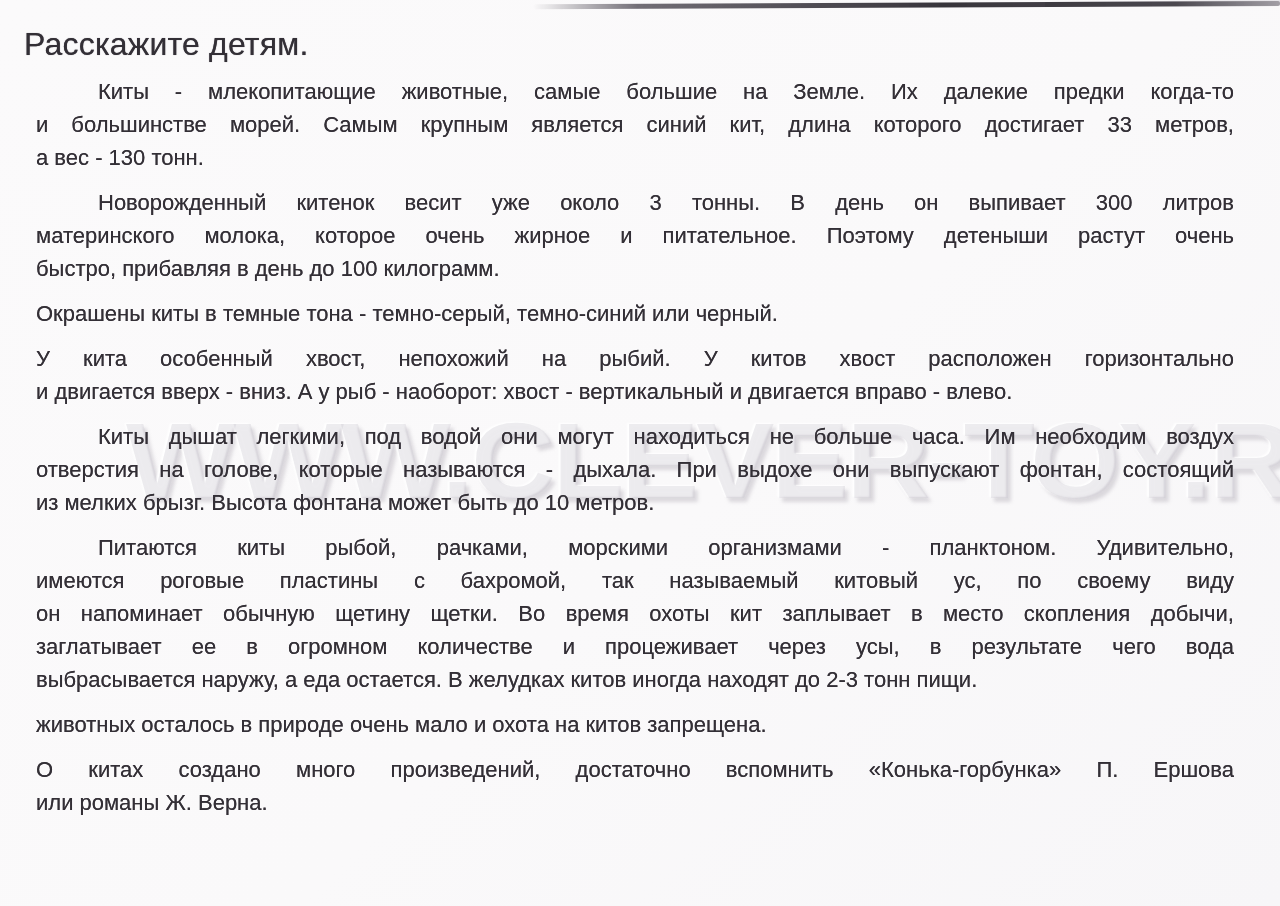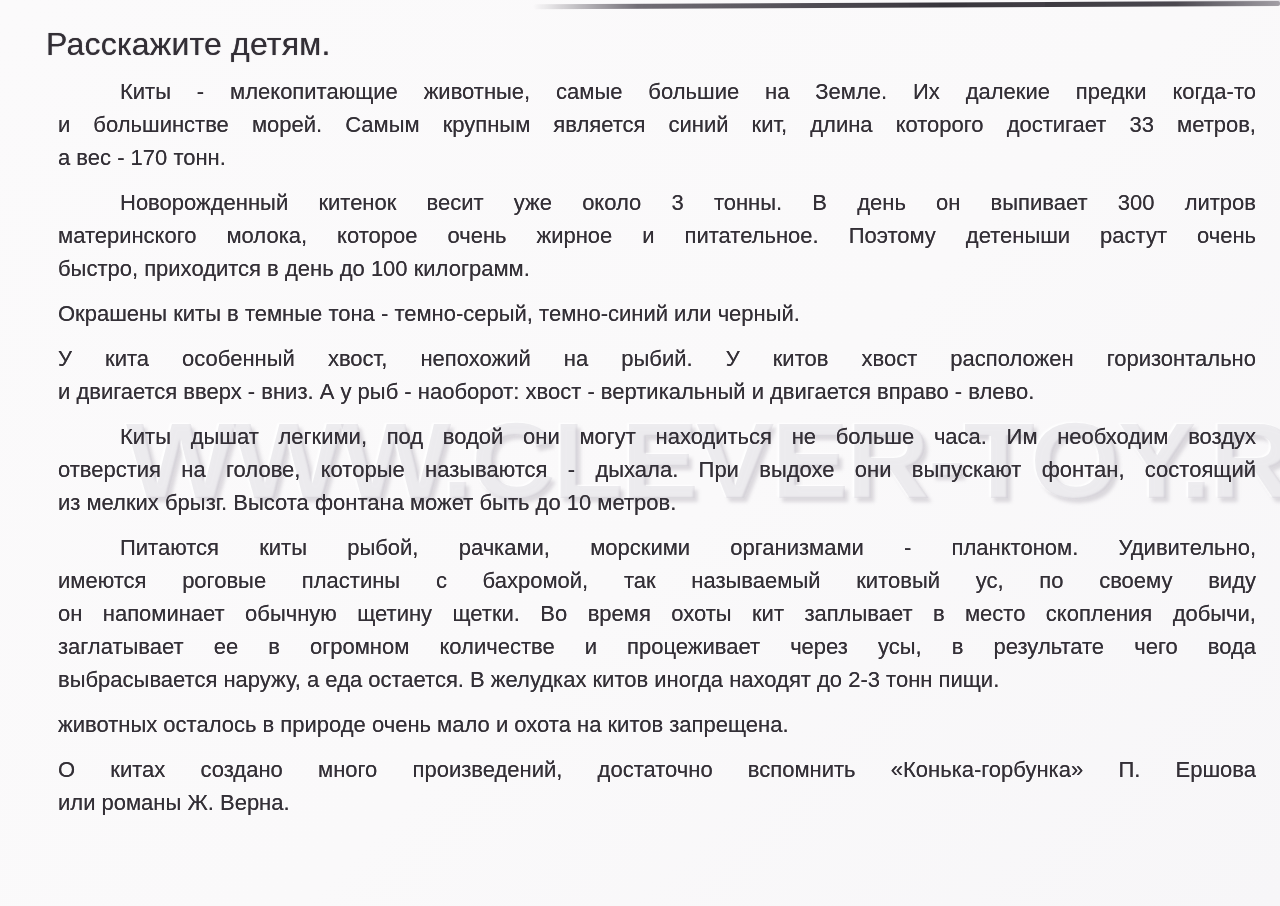--- a/index.html
+++ b/index.html
@@ -31,21 +31,21 @@
     position:absolute;top:399px;left:126px;width:1160px;z-index:1;
     font-size:117px;font-weight:bold;letter-spacing:-3px;
     white-space:nowrap;
     color:rgba(203,199,207,0.34);
     text-shadow:-2px -2px 2px rgba(255,255,255,0.95),
                  3px 4px 4px rgba(148,143,155,0.30);
     transform:scaleY(0.92);transform-origin:left top;
     user-select:none;pointer-events:none;
   }
   .content{
-    position:absolute;left:46px;top:0;width:1222px;z-index:2;
+    position:absolute;left:24px;top:0;width:1222px;z-index:2;
     color:#332f36;
   }
   .title{
     margin:25px 0 11px 0;
     font-size:32px;line-height:38px;
     letter-spacing:0.2px;
     text-shadow:0 0 0.7px rgba(51,47,54,0.85);
   }
   .paragraph{margin:12px;}
   .line{
@@ -65,26 +65,26 @@
   <div class="scan-line"></div>
 
   <div class="watermark">WWW.CLEVER-TOY.RU</div>
 
   <div class="content">
     <div class="title">Расскажите детям.</div>
     <div>
         <div class="paragraph">
           <div class="line indent">Киты - млекопитающие животные, самые большие на Земле. Их далекие предки когда-то</div>
           <div class="line">и большинстве морей. Самым крупным является синий кит, длина которого достигает 33 метров,</div>
-          <div class="line last">а вес - 170 тонн.</div>
+          <div class="line last">а вес - 130 тонн.</div>
         </div>
         <div class="paragraph">
           <div class="line indent">Новорожденный китенок весит уже около 3 тонны. В день он выпивает 300 литров</div>
           <div class="line">материнского молока, которое очень жирное и питательное. Поэтому детеныши растут очень</div>
-          <div class="line last">быстро, приходится в день до 100 килограмм.</div>
+          <div class="line last">быстро, прибавляя в день до 100 килограмм.</div>
         </div>
         <div class="paragraph">
           <div class="line last">Окрашены киты в темные тона - темно-серый, темно-синий или черный.</div>
         </div>
         <div class="paragraph">
           <div class="line">У кита особенный хвост, непохожий на рыбий. У китов хвост расположен горизонтально</div>
           <div class="line last">и двигается вверх - вниз. А у рыб - наоборот: хвост - вертикальный и двигается вправо - влево.</div>
         </div>
         <div class="paragraph">
           <div class="line indent">Киты дышат легкими, под водой они могут находиться не больше часа. Им необходим воздух</div>

